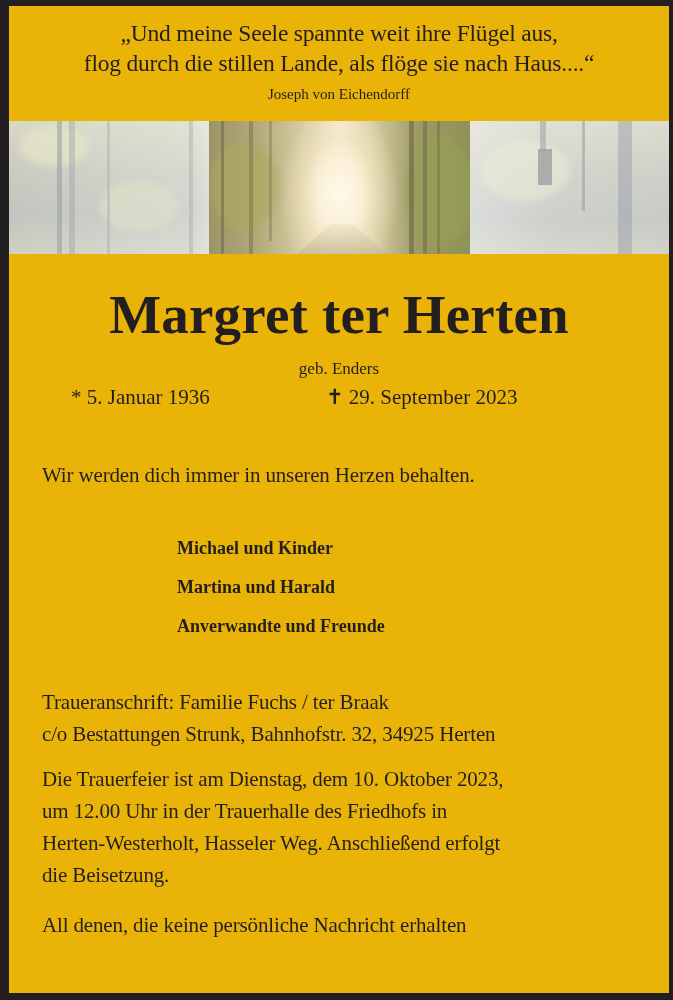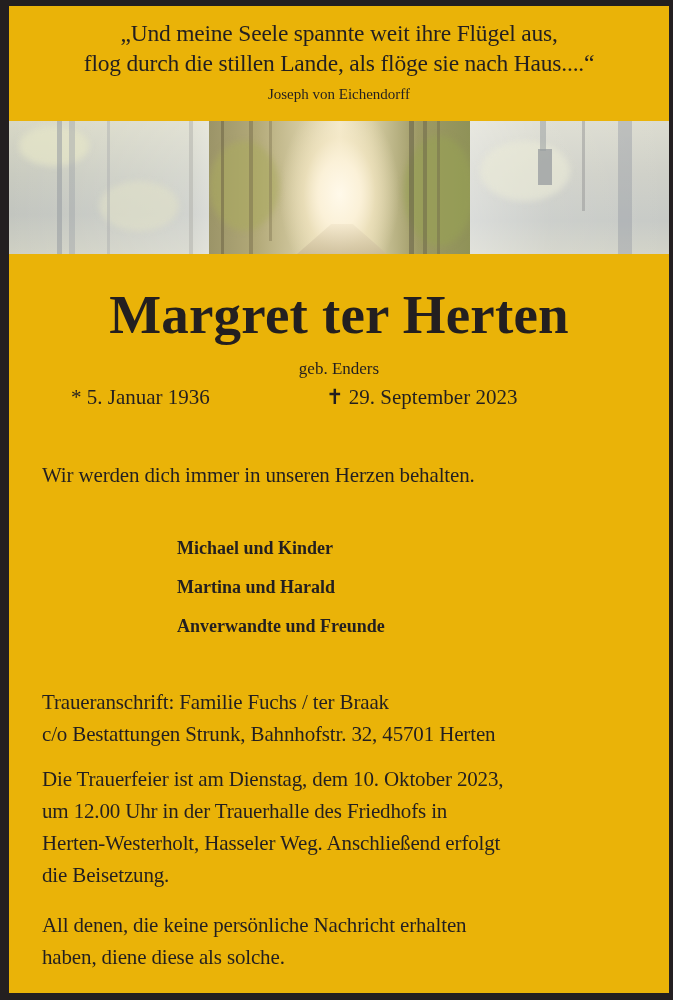--- a/index.html
+++ b/index.html
@@ -117,22 +117,21 @@
   <div class="abs date" style="left:62px;top:379px;">* 5. Januar 1936</div>
   <div class="abs date" style="left:317px;top:379px;">✝ 29. September 2023</div>
 
   <div class="abs body-text" style="left:33px;top:457px;">Wir werden dich immer in unseren Herzen behalten.</div>
 
   <div class="abs mourner" style="left:168px;top:532px;">Michael und Kinder</div>
   <div class="abs mourner" style="left:168px;top:571px;">Martina und Harald</div>
   <div class="abs body-text" style="left:33px;top:684px;">Traueranschrift: Familie Fuchs / ter Braak</div>
 
   <div class="abs mourner" style="left:168px;top:610px;">Anverwandte und Freunde</div>
-  <div class="abs body-text" style="left:33px;top:716px;">c/o Bestattungen Strunk, Bahnhofstr. 32,  45701 Herten</div>
+  <div class="abs body-text" style="left:33px;top:716px;">c/o Bestattungen Strunk, Bahnhofstr. 32,  34925 Herten</div>
 
   <div class="abs body-text" style="left:33px;top:761px;">Die Trauerfeier ist am Dienstag, dem 10. Oktober 2023,</div>
   <div class="abs body-text" style="left:33px;top:793px;">um 12.00 Uhr in der Trauerhalle des Friedhofs in</div>
   <div class="abs body-text" style="left:33px;top:825px;">Herten-Westerholt, Hasseler Weg. Anschließend erfolgt</div>
   <div class="abs body-text" style="left:33px;top:857px;">die Beisetzung.</div>
 
   <div class="abs body-text" style="left:33px;top:907px;">All denen, die keine persönliche Nachricht erhalten</div>
-  <div class="abs body-text" style="left:33px;top:939px;">haben, diene diese als solche.</div>
 </div>
 
 </body></html>

